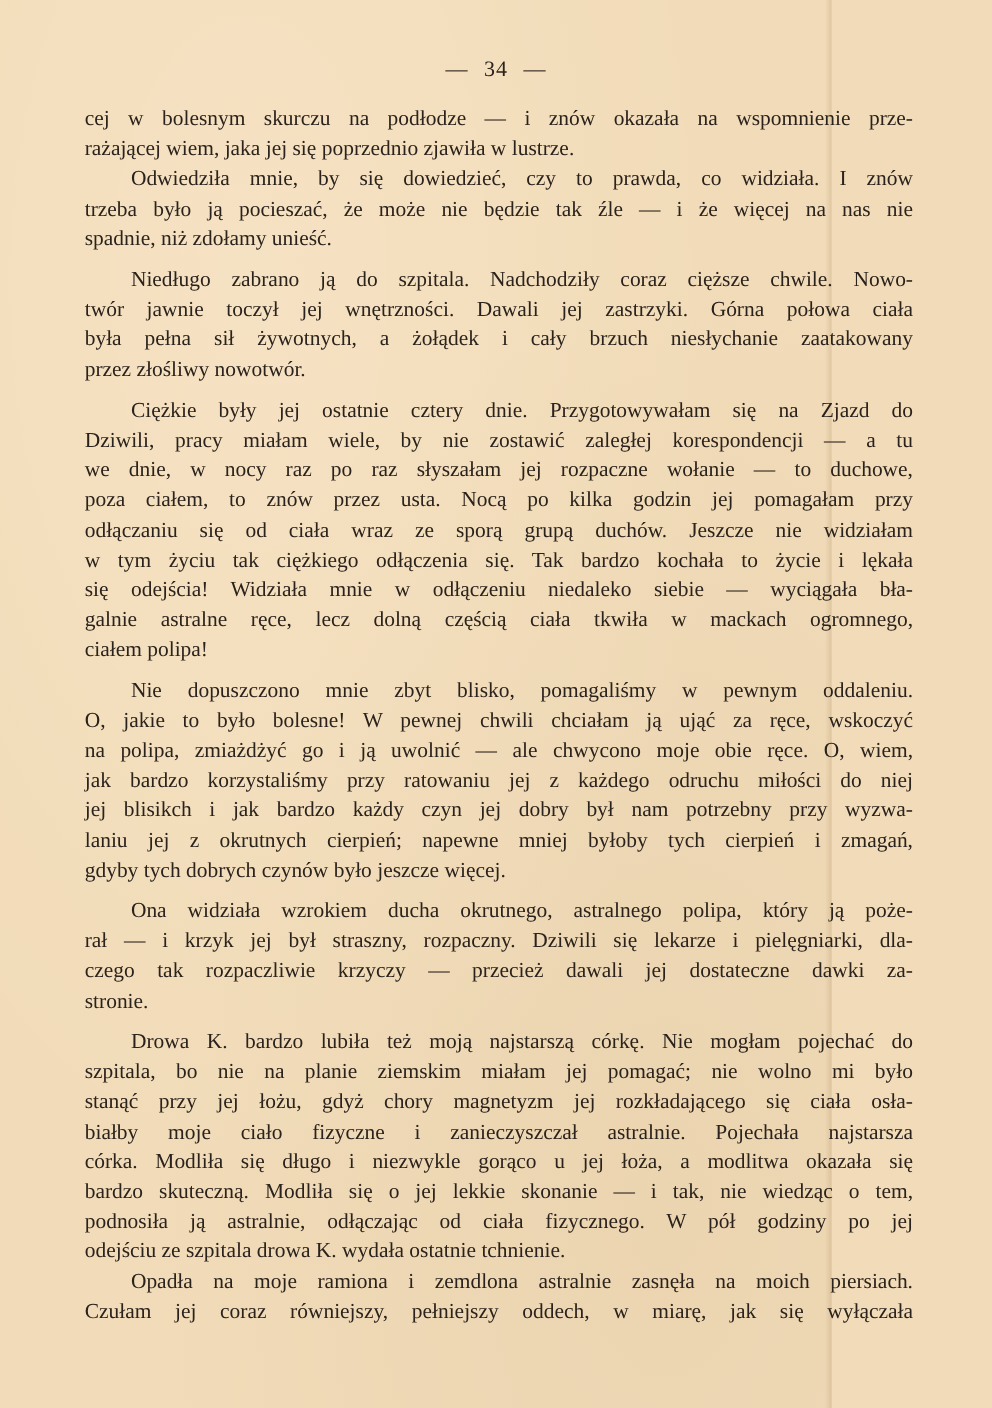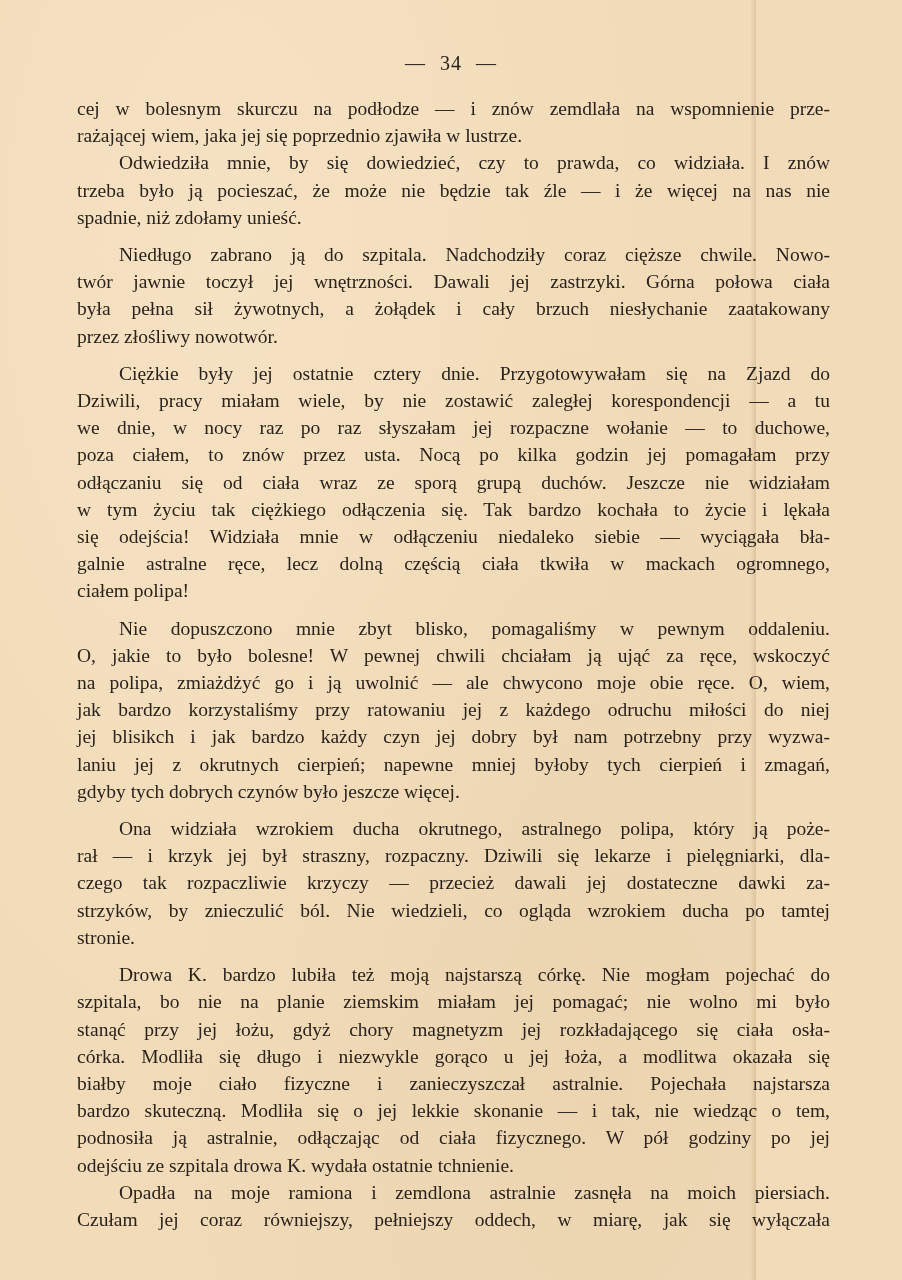--- a/index.html
+++ b/index.html
@@ -77,21 +77,21 @@
 <body>
 
 <div class="page">
   <div class="right-edge"></div>
 
   <div class="page-number">— 34 —</div>
 
   <div class="text-block" id="text-block">
 
   <div class="para continued">
-        <span class="line">cej w bolesnym skurczu na podłodze — i znów zemdlała na wspomnienie prze-</span>
+        <span class="line">cej w bolesnym skurczu na podłodze — i znów okazała na wspomnienie prze-</span>
         <span class="line last">rażającej wiem, jaka jej się poprzednio zjawiła w lustrze.</span>
       </div>
       <div class="para">
         <span class="line indent">Odwiedziła mnie, by się dowiedzieć, czy to prawda, co widziała. I znów</span>
         <span class="line">trzeba było ją pocieszać, że może nie będzie tak źle — i że więcej na nas nie</span>
         <span class="line last">spadnie, niż zdołamy unieść.</span>
       </div>
       <div class="para gap">
         <span class="line indent">Niedługo zabrano ją do szpitala. Nadchodziły coraz cięższe chwile. Nowo-</span>
         <span class="line">twór jawnie toczył jej wnętrzności. Dawali jej zastrzyki. Górna połowa ciała</span>
@@ -115,29 +115,28 @@
         <span class="line">na polipa, zmiażdżyć go i ją uwolnić — ale chwycono moje obie ręce. O, wiem,</span>
         <span class="line">jak bardzo korzystaliśmy przy ratowaniu jej z każdego odruchu miłości do niej</span>
         <span class="line">jej blisikch i jak bardzo każdy czyn jej dobry był nam potrzebny przy wyzwa-</span>
         <span class="line">laniu jej z okrutnych cierpień; napewne mniej byłoby tych cierpień i zmagań,</span>
         <span class="line last">gdyby tych dobrych czynów było jeszcze więcej.</span>
       </div>
       <div class="para gap">
         <span class="line indent">Ona widziała wzrokiem ducha okrutnego, astralnego polipa, który ją poże-</span>
         <span class="line">rał — i krzyk jej był straszny, rozpaczny. Dziwili się lekarze i pielęgniarki, dla-</span>
         <span class="line">czego tak rozpaczliwie krzyczy — przecież dawali jej dostateczne dawki za-</span>
-        <span class="line">strzyków, by znieczulić ból. Nie wiedzieli, co ogląda wzrokiem ducha po tamtej</span>
         <span class="line last">stronie.</span>
       </div>
       <div class="para gap">
         <span class="line indent">Drowa K. bardzo lubiła też moją najstarszą córkę. Nie mogłam pojechać do</span>
         <span class="line">szpitala, bo nie na planie ziemskim miałam jej pomagać; nie wolno mi było</span>
         <span class="line">stanąć przy jej łożu, gdyż chory magnetyzm jej rozkładającego się ciała osła-</span>
+        <span class="line">białby moje ciało fizyczne i zanieczyszczał astralnie. Pojechała najstarsza</span>
         <span class="line">córka. Modliła się długo i niezwykle gorąco u jej łoża, a modlitwa okazała się</span>
-        <span class="line">białby moje ciało fizyczne i zanieczyszczał astralnie. Pojechała najstarsza</span>
         <span class="line">bardzo skuteczną. Modliła się o jej lekkie skonanie — i tak, nie wiedząc o tem,</span>
         <span class="line">podnosiła ją astralnie, odłączając od ciała fizycznego. W pół godziny po jej</span>
         <span class="line last">odejściu ze szpitala drowa K. wydała ostatnie tchnienie.</span>
       </div>
       <div class="para">
         <span class="line indent">Opadła na moje ramiona i zemdlona astralnie zasnęła na moich piersiach.</span>
         <span class="line">Czułam jej coraz równiejszy, pełniejszy oddech, w miarę, jak się wyłączała</span>
       </div>
     </div>
 </div>

